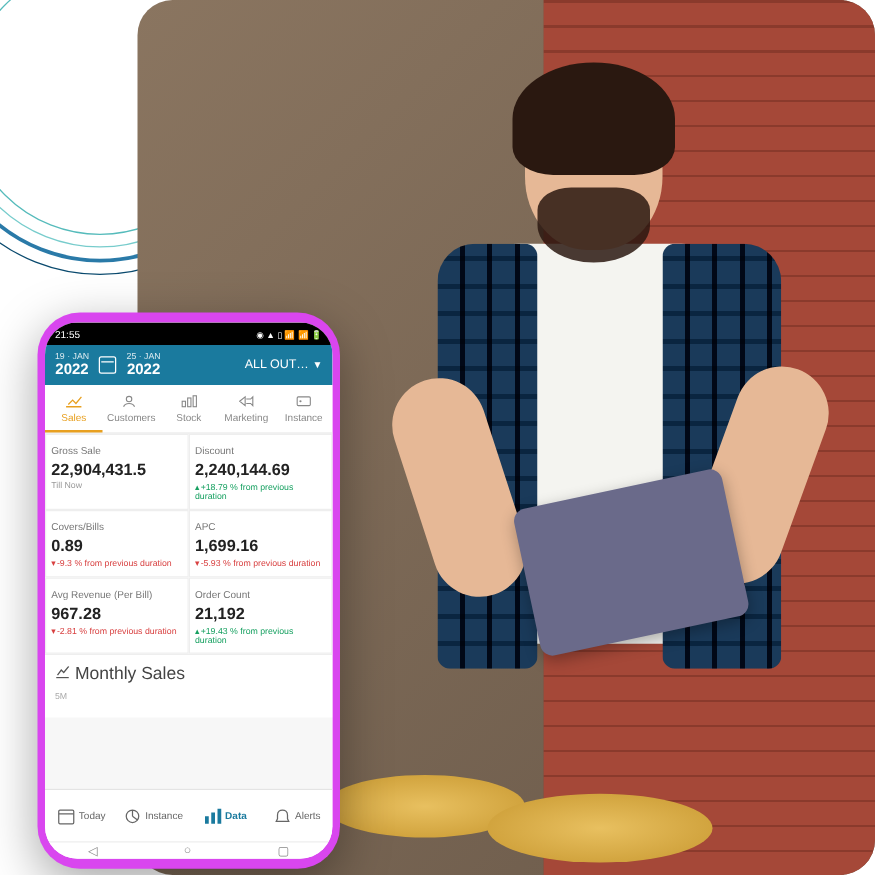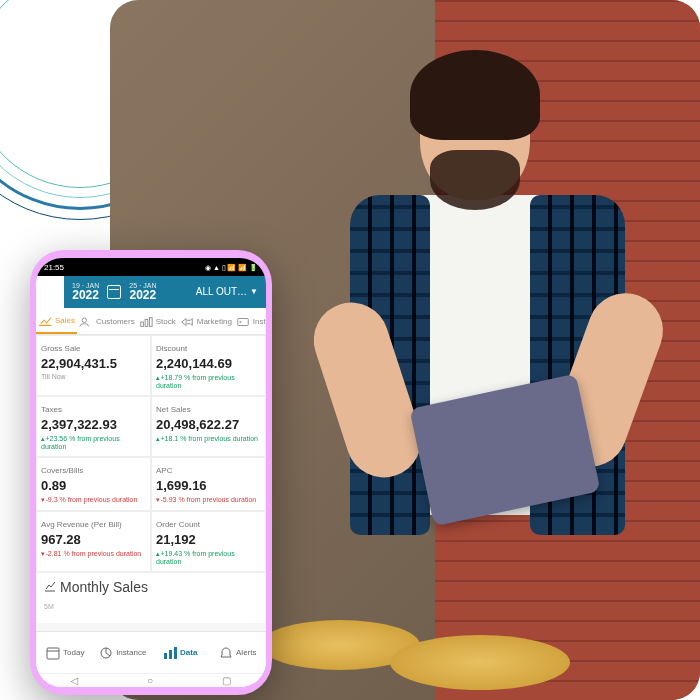--- a/index.html
+++ b/index.html
@@ -29,40 +29,40 @@
 .shirt-body { position:absolute; top:145px; left:75px; width:210px; height:320px; background:#f4f4f0; border-radius:40px 40px 10px 10px; }
 .plaid-l { position:absolute; top:145px; left:50px; width:80px; height:340px; background:repeating-linear-gradient(0deg,#1a3a5a 0 18px,#0a2540 18px 22px),repeating-linear-gradient(90deg,transparent 0 18px,#0a2540 18px 22px); background-blend-mode:multiply; border-radius:30px 10px 10px 10px; }
 .plaid-r { position:absolute; top:145px; left:230px; width:95px; height:340px; background:repeating-linear-gradient(0deg,#1a3a5a 0 18px,#0a2540 18px 22px),repeating-linear-gradient(90deg,transparent 0 18px,#0a2540 18px 22px); background-blend-mode:multiply; border-radius:10px 30px 10px 10px; }
 .arm-l { position:absolute; top:250px; left:30px; width:75px; height:180px; background:#e6b896; border-radius:40px; transform:rotate(-18deg);}
 .arm-r { position:absolute; top:240px; left:270px; width:75px; height:180px; background:#e6b896; border-radius:40px; transform:rotate(20deg);}
 .tablet { position:absolute; top:340px; left:120px; width:170px; height:120px; background:#6a6a8a; border-radius:10px; transform:rotate(-12deg); box-shadow:0 4px 12px rgba(0,0,0,0.3);}
 .pie1{position:absolute;bottom:30px;left:150px;width:160px;height:50px;background:radial-gradient(ellipse,#e8c060,#c89830);border-radius:50%;}
 .pie2{position:absolute;bottom:10px;left:280px;width:180px;height:55px;background:radial-gradient(ellipse,#e8c060,#c89830);border-radius:50%;}
 
 
-.phone { position: absolute; left: 30px; top: 250px; width: 242px; height: 445px; background: #f0abfc; border-radius: 34px; padding: 8px 6px; box-shadow: 0 12px 40px rgba(0,0,0,0.35); }
+.phone { position: absolute; left: 30px; top: 250px; width: 242px; height: 445px; background: #d946ef; border-radius: 34px; padding: 8px 6px; box-shadow: 0 12px 40px rgba(0,0,0,0.35); }
 .screen { width: 100%; height: 100%; background: #fff; border-radius: 26px; overflow: hidden; display:flex; flex-direction:column; position:relative; }
 
 
 .statusbar { height: 18px; background: #000; color: #fff; font-size: 8px; display:flex; align-items:center; justify-content:space-between; padding:0 8px;}
 .status-r span{margin-left:2px;font-size:7px;}
 
 
-.header { background: #1a7a9e; color: #fff; padding: 6px 8px; display:flex; align-items:center; gap:8px; font-size:10px;margin-left:28px;}
+.header { background: #1a7a9e; color: #fff; padding: 6px 8px; display:flex; align-items:center; gap:8px; font-size:10px;}
 .date-col { display:flex; flex-direction:column; align-items:center; line-height:1.05;}
 .date-col .dm{font-size:7px;opacity:.85;}
 .date-col .yr{font-size:12px;font-weight:600;}
 .cal-icon{width:14px;height:14px;border:1px solid #fff;border-radius:2px;position:relative;}
 .cal-icon::before{content:'';position:absolute;top:3px;left:1px;right:1px;height:1px;background:#fff;}
 .outlet-sel{margin-left:auto;display:flex;align-items:center;gap:3px;font-size:10px;}
 .chev{font-size:8px;}
 
 
 .tabs { display:flex; background:#fff; border-bottom:1px solid #e6e6e6; font-size:8px; color:#888;}
-.tab { flex:1; text-align:center; padding:7px 2px 5px; display:flex; flex-direction:row; align-items:center; gap:3px;}
+.tab { flex:1; text-align:center; padding:7px 2px 5px; display:flex; flex-direction:column; align-items:center; gap:3px;}
 .tab.active{color:#e8a020;border-bottom:2px solid #e8a020;}
 .tab-ic{width:14px;height:12px;}
 
 
 .metrics { flex:1; overflow:hidden; background:#f7f7f7;}
 .row2 { display:flex; }
 .card { flex:1; background:#fff; border:0.5px solid #eee; padding:8px 4px 6px; text-align:left;}
 .card .lbl{font-size:8px;color:#777;margin-bottom:3px;}
 .card .val{font-size:13px;font-weight:700;color:#222;}
 .card .sub{font-size:7px;color:#999;margin-top:2px;}
@@ -189,32 +189,20 @@
           <div class="sub">Till Now</div>
         </div>
         <div class="card">
           <div class="lbl">Discount</div>
           <div class="val">2,240,144.69</div>
           <div class="chg up">+18.79 % from previous duration</div>
         </div>
       </div>
       <div class="row2">
         <div class="card">
-          <div class="lbl">Taxes</div>
-          <div class="val">2,397,322.93</div>
-          <div class="chg up">+23.56 % from previous duration</div>
-        </div>
-        <div class="card">
-          <div class="lbl">Net Sales</div>
-          <div class="val">20,498,622.27</div>
-          <div class="chg up">+18.1 % from previous duration</div>
-        </div>
-      </div>
-      <div class="row2">
-        <div class="card">
           <div class="lbl">Covers/Bills</div>
           <div class="val">0.89</div>
           <div class="chg down">-9.3 % from previous duration</div>
         </div>
         <div class="card">
           <div class="lbl">APC</div>
           <div class="val">1,699.16</div>
           <div class="chg down">-5.93 % from previous duration</div>
         </div>
       </div>

